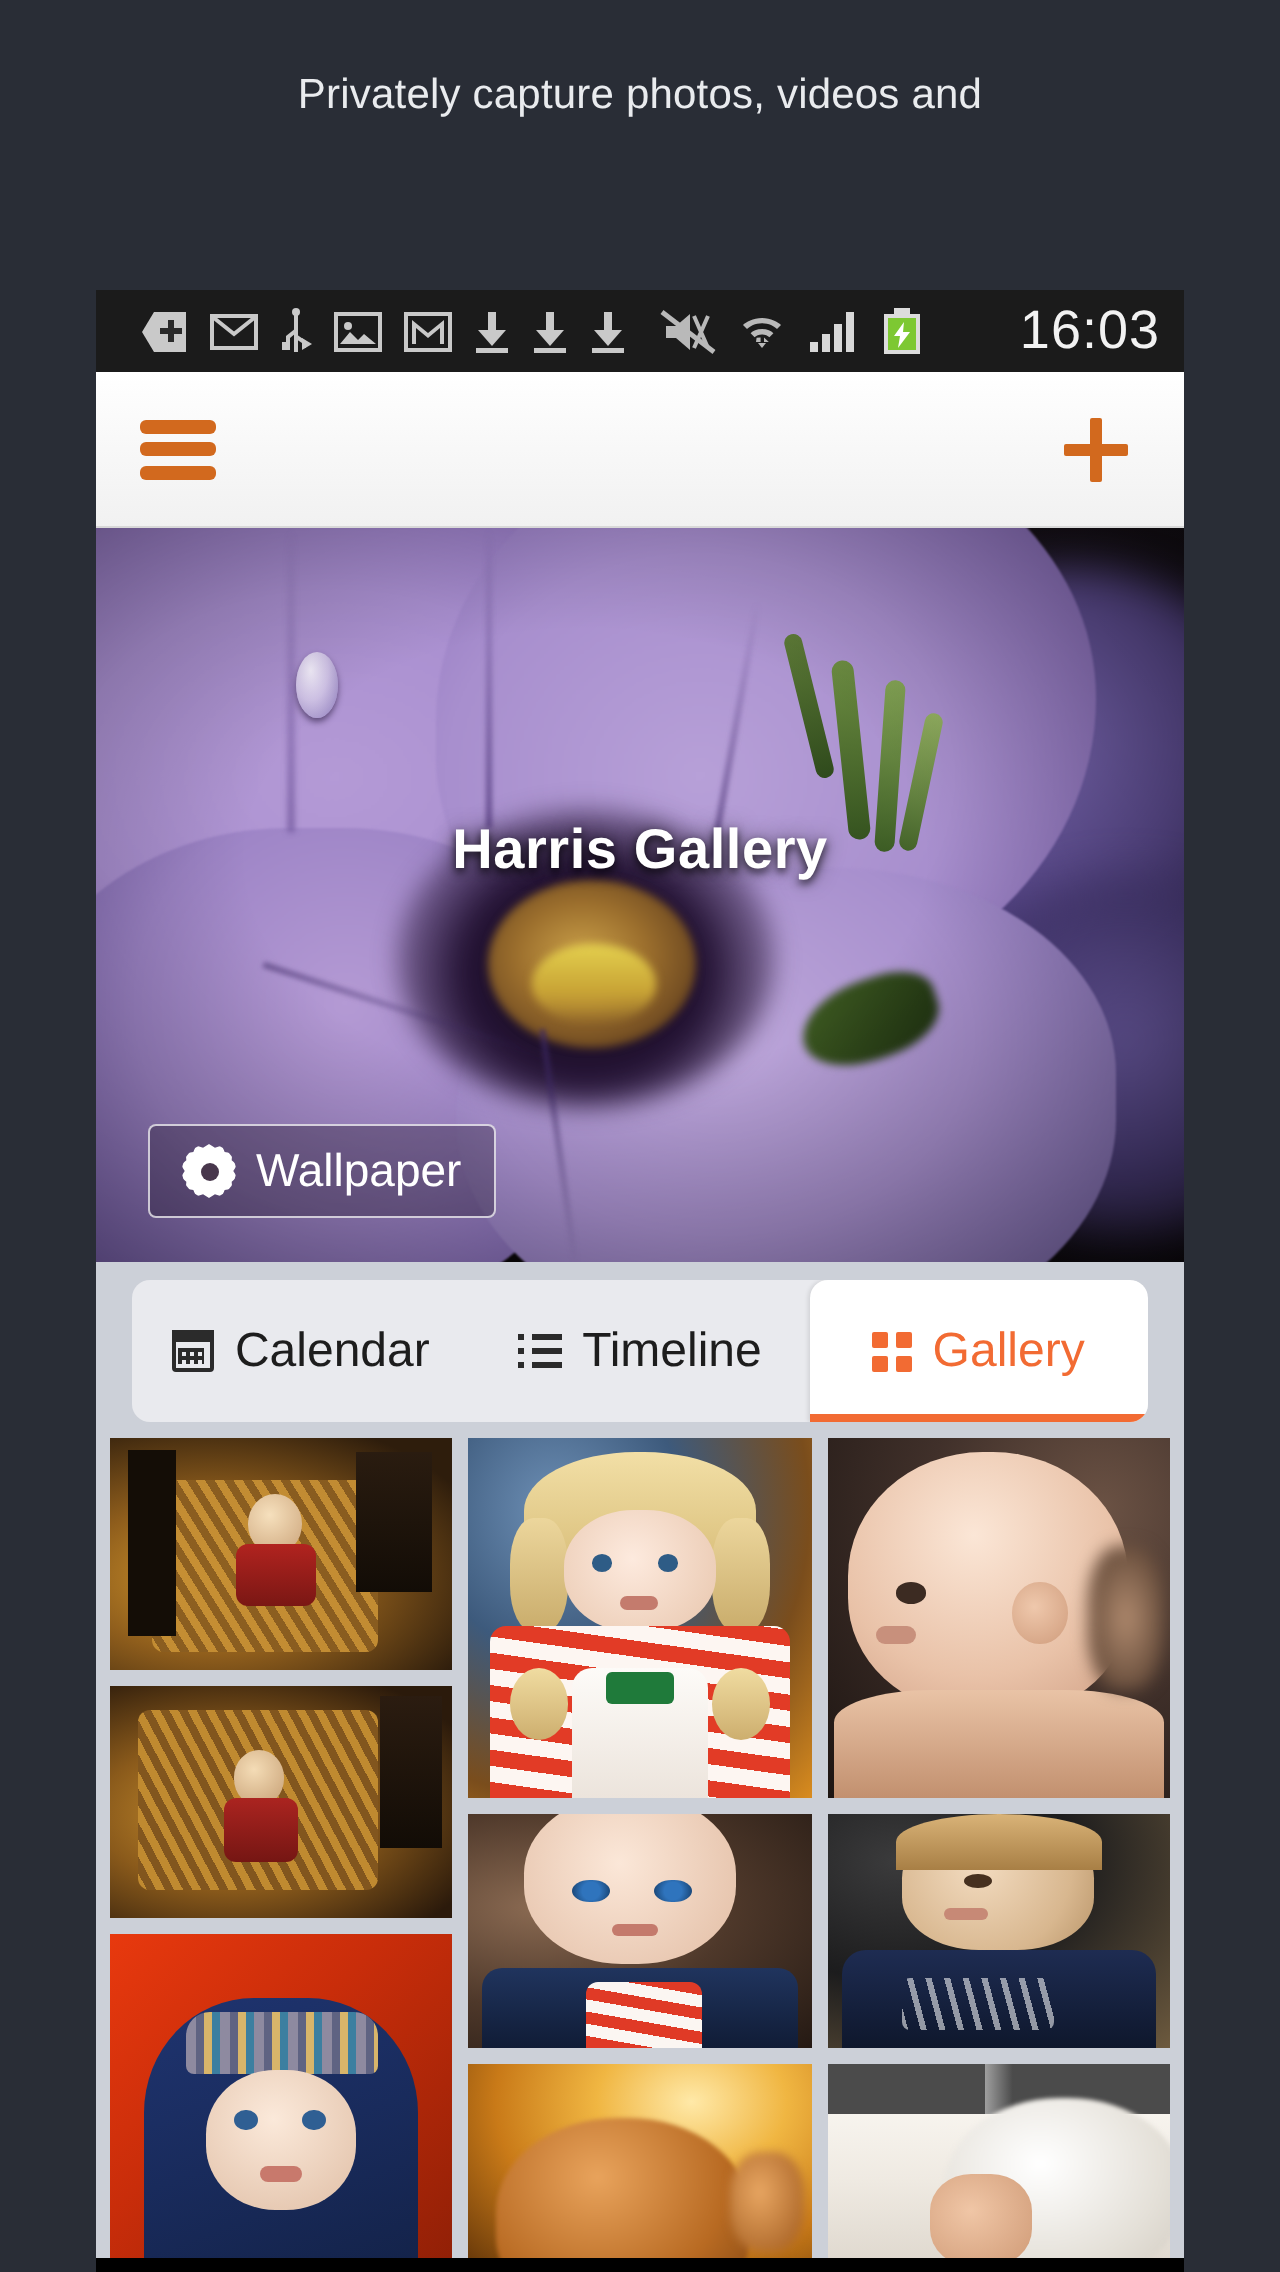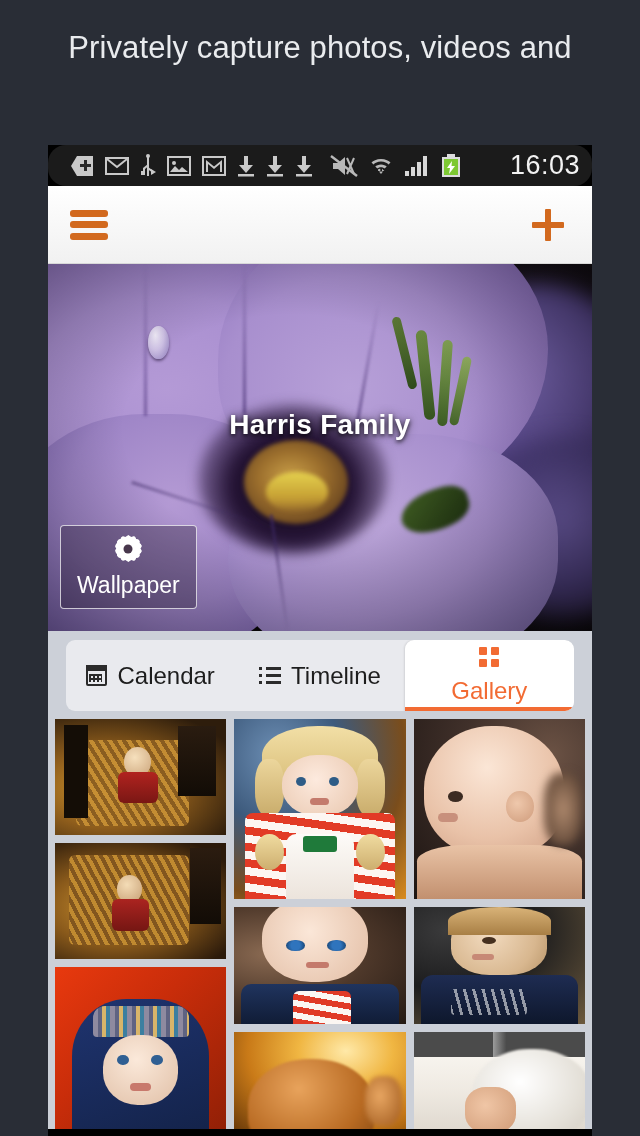--- a/index.html
+++ b/index.html
@@ -18,21 +18,21 @@
     background:#292d36;
   }
 
   
   .headline {
     position:absolute;
     left:0; top:26px;
     width:640px;
     text-align:center;
     color:#e9ebee;
-    font-size:31px;
+    font-size:21px;
     font-weight:300;
     line-height:44px;
     letter-spacing:0.1px;
   }
   .headline .l { display:block; }
 
   
   #phone {
     position:absolute;
     left:48px; top:145px;
@@ -43,21 +43,20 @@
 
   
   .statusbar {
     position:relative;
     height:41px;
     background:#1b1b1b;
     display:flex;
     align-items:center;
     padding:0 12px 0 22px;
     gap:0px;
-    border-radius:18px;
   }
   .sb-icons { display:flex; align-items:center; gap:11px; flex:1; }
   .sb-ico { display:block; }
   .sb-clock {
     color:#f2f2f2;
     font-size:27px;
     font-weight:400;
     letter-spacing:0.5px;
     margin-left:8px;
     font-family:"Liberation Sans", sans-serif;
@@ -122,21 +121,21 @@
     display:flex; align-items:center; gap:10px;
     padding:9px 16px;
     border:1px solid rgba(255,255,255,.72);
     border-radius:4px;
     background:rgba(20,10,25,.30);
     color:#fff;
     font-size:23px;
     cursor:pointer;
     white-space:nowrap;
   }
-  .hero-btn.left { left:12px;flex-direction:column; }
+  .hero-btn.left { left:26px; }
   .hero-btn.right { right:18px; }
 
   
   .tabs-wrap {
     background:#ccd0d8;
     padding:9px 18px 0 18px;
   }
   .tabs {
     display:flex;
     background:#e9eaee;
@@ -150,21 +149,20 @@
     font-size:24px;
     color:#1d1d1d;
     cursor:pointer;
     position:relative;
   }
   .tab.active {
     background:#ffffff;
     color:#f26b33;
     border-radius:9px 9px 0 0;
     box-shadow:-1px 0 2px rgba(0,0,0,.10);
-    flex-direction:column;
   }
   .tab.active::after {
     content:"";
     position:absolute; left:0; right:0; bottom:0;
     height:4px; background:#f26b33;
   }
 
   
   .ico-cal { width:21px; height:21px; border:2px solid #2b2b2b; border-radius:2px; position:relative; }
   .ico-cal::before { content:""; position:absolute; left:-2px; right:-2px; top:-2px; height:6px; background:#2b2b2b; }
@@ -417,21 +415,21 @@
              background:linear-gradient(180deg,#84a455,#3c5c24);transform:rotate(4deg);"></div>
         <div style="position:absolute;left:408px;top:92px;width:9px;height:70px;border-radius:5px;
              background:linear-gradient(180deg,#93b061,#44632a);transform:rotate(12deg);"></div>
         <div style="position:absolute;left:352px;top:226px;width:70px;height:40px;border-radius:60% 40% 50% 50%;
              background:linear-gradient(135deg,#3f5c22,#1d2f10);filter:blur(2px);transform:rotate(-18deg);"></div>
 
         <div style="position:absolute;inset:0;
              background:radial-gradient(ellipse at 45% 45%, rgba(0,0,0,0) 40%, rgba(0,0,0,.42) 100%);"></div>
       </div>
 
-      <div class="hero-title">Harris Family</div>
+      <div class="hero-title">Harris Gallery</div>
 
       <div class="hero-btn left">
         <span class="ico-gear"></span>
         <span>Wallpaper</span>
       </div>
 
     </div>
 
     <div class="tabs-wrap">
       <div class="tabs">

